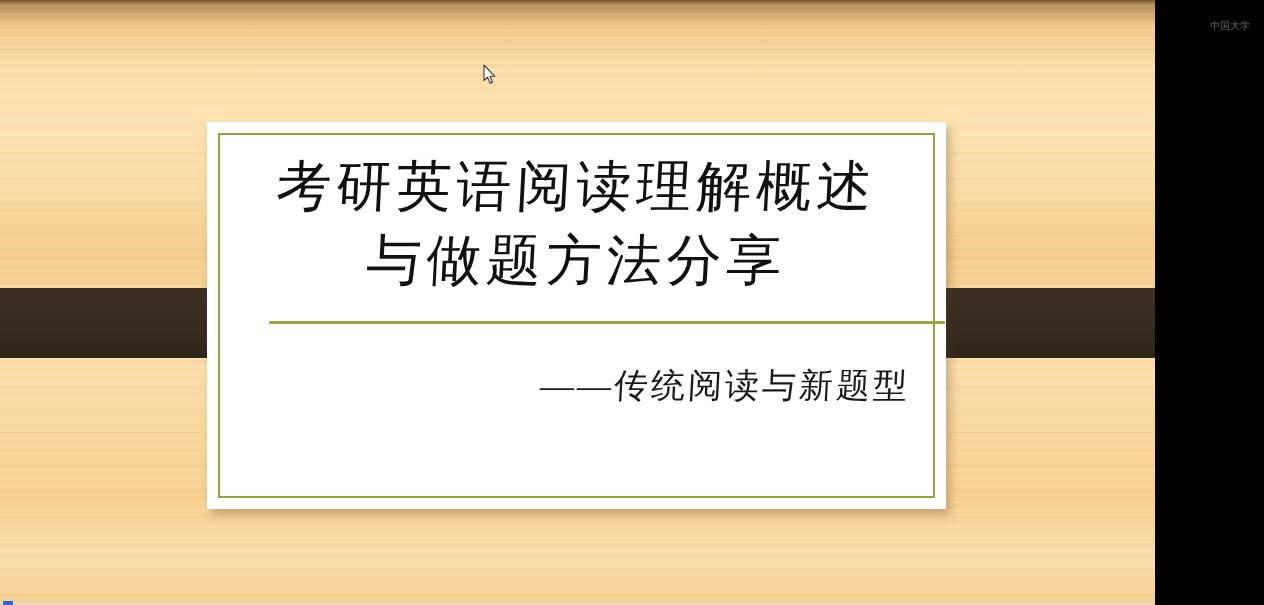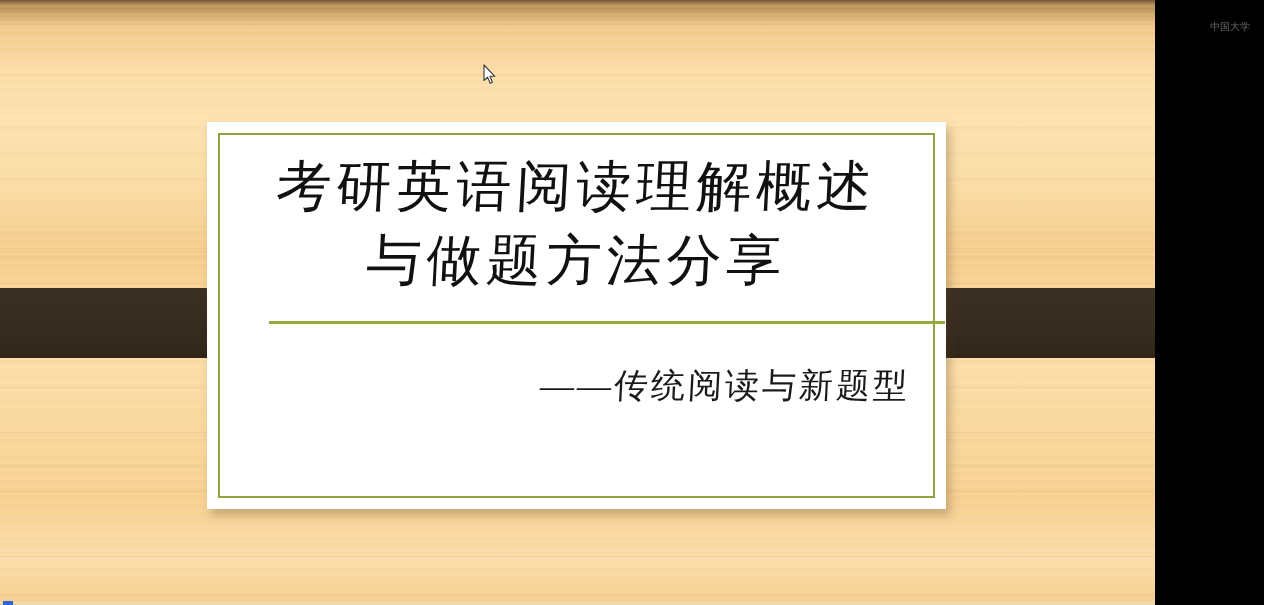--- a/index.html
+++ b/index.html
@@ -35,21 +35,21 @@
   .watermark {
     position: absolute;
     top: 19px;
     left: 1208px;
     width: 44px;
     height: 15px;
     color: #b9b9b9;
     font-size: 10px;
     line-height: 15px;
     letter-spacing: 0px;
-    font-family: Liberation Sans, sans-serif;
+    font-family: Liberation Mono, monospace;
     white-space: nowrap;
     opacity: .55;
     filter: blur(0.4px);
     z-index: 45;
     text-align: center;
   }
 
   
   .stage {
     position: absolute;

